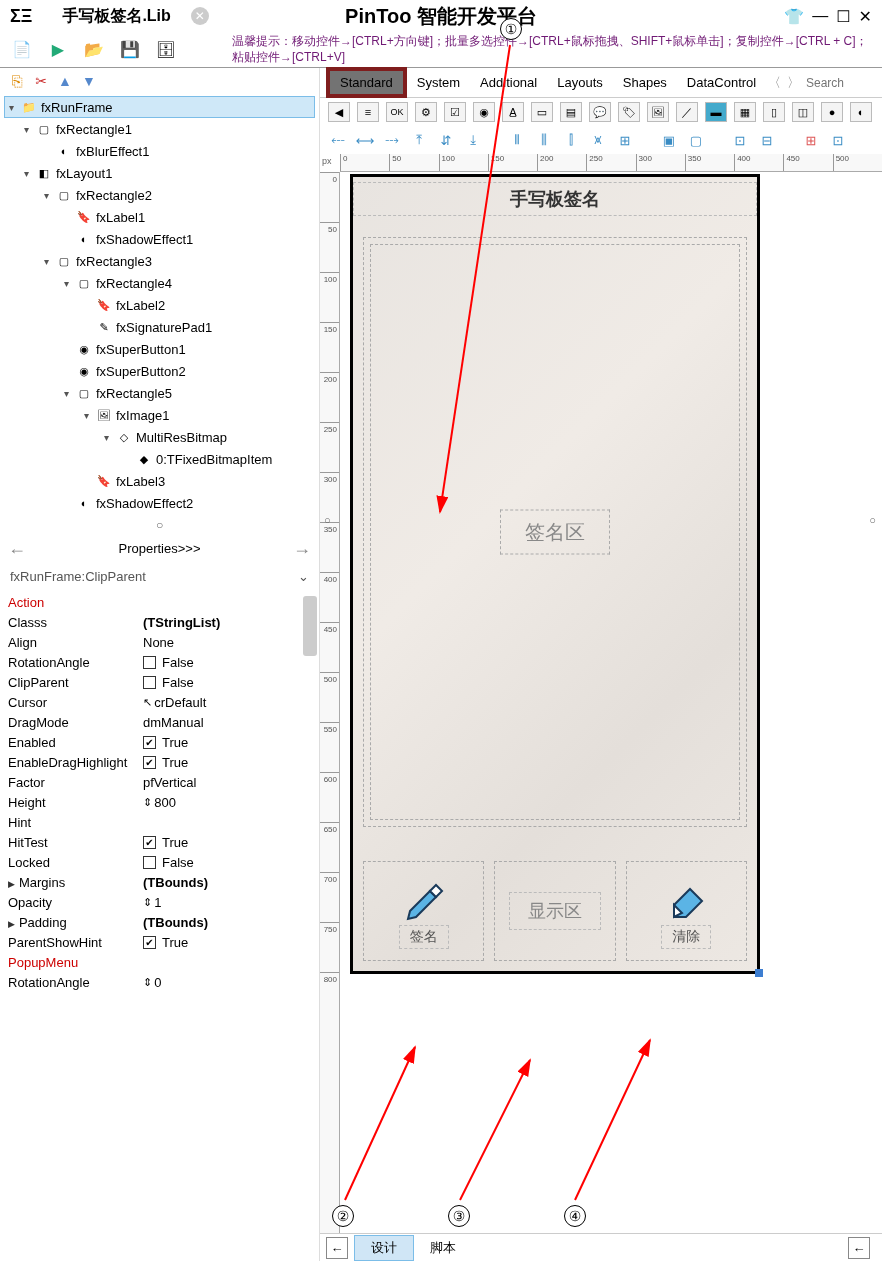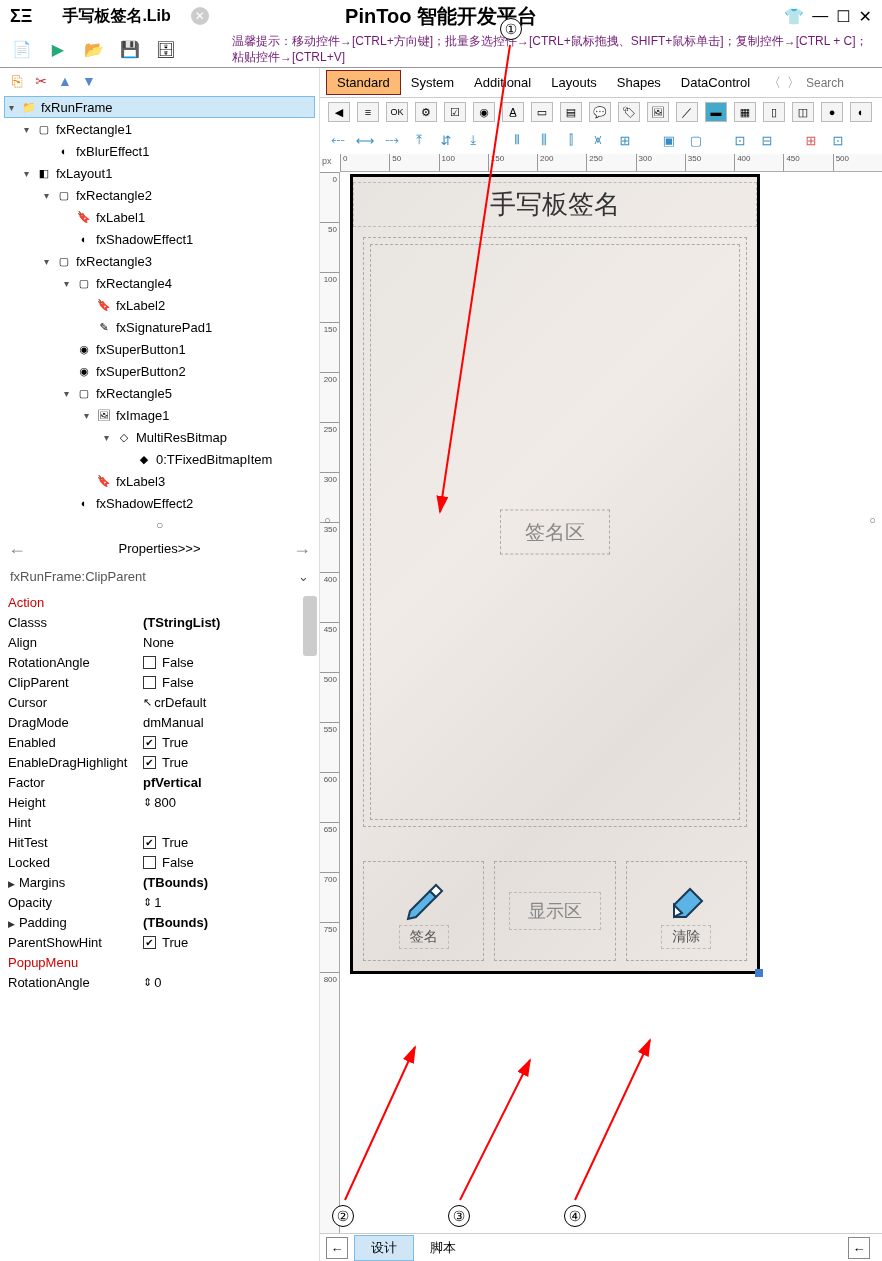--- a/index.html
+++ b/index.html
@@ -44,39 +44,39 @@
 .prop-row { display: flex; align-items: center; height: 20px; }
 .prop-name { width: 135px; } .prop-val { flex: 1; display: flex; align-items: center; gap: 2px; }
 .prop-name.red { color: #c00; }
 .prop-name.exp::before { content: "▶"; font-size: 9px; margin-right: 4px; color: #333; }
 .checkbox { width: 13px; height: 13px; border: 1px solid #333; display: inline-flex; align-items: center; justify-content: center; font-size: 10px; margin-right: 4px; }
 .scrollbar-v { position: absolute; right: 2px; top: 6px; width: 14px; height: 60px; background: #ccc; border-radius: 3px; }
 
 
 .tab-row { display: flex; align-items: center; padding: 2px 6px; border-bottom: 1px solid #ccc; height: 30px; font-size: 13px; }
 .tab { padding: 4px 10px; cursor: pointer; }
-.tab.active { background: #fdba74; border: 1px solid #7f1d1d; }
+.tab.active { background: #737373; border: 4px solid #7f1d1d; }
 .tab-nav { margin-left: auto; display: flex; align-items: center; gap: 6px; color: #888; }
 .search-box { border: none; outline: none; font-size: 12px; color: #888; width: 70px; }
 
 
 .comp-bar, .align-bar { display: flex; align-items: center; gap: 7px; padding: 4px 8px; flex-wrap: wrap; }
 .comp-btn { width: 22px; height: 20px; border: 1px solid #bbb; background: #f4f4f4; display: flex; align-items: center; justify-content: center; font-size: 11px; cursor: pointer; }
 .align-btn { width: 20px; height: 20px; display: flex; align-items: center; justify-content: center; font-size: 13px; color: #3a8cc4; cursor: pointer; }
 
 
 .design-area { flex: 1; position: relative; overflow: hidden; background: #fff; }
 .ruler-h { position: absolute; top: 0; left: 20px; right: 0; height: 18px; background: #f8f8f8; border-bottom: 1px solid #aaa; font-size: 8px; color: #555; display: flex; }
 .ruler-h span { width: 50px; border-left: 1px solid #999; padding-left: 2px; }
 .ruler-v { position: absolute; left: 0; top: 18px; bottom: 0; width: 20px; background: #f8f8f8; border-right: 1px solid #aaa; font-size: 8px; color: #555; }
 .ruler-v span { display: block; height: 50px; border-top: 1px solid #999; padding-top: 2px; text-align: right; padding-right: 2px; }
 .px-lbl { position: absolute; top: 2px; left: 2px; font-size: 9px; color: #666; }
 .canvas { position: absolute; left: 30px; top: 20px; width: 410px; height: 800px; border: 3px solid #000; background: linear-gradient(135deg, #e8e4e0 0%, #f0ebe6 40%, #e4dfda 70%, #ede8e3 100%); }
 
-.canvas-title { position: absolute; top: 5px; left: 0; right: 0; text-align: center; font-size: 26px; font-weight: normal; color: #333; border: 1px dashed #bbb; padding: 4px 0; }
+.canvas-title { position: absolute; top: 5px; left: 0; right: 0; text-align: center; font-size: 18px; font-weight: bold; color: #333; border: 1px dashed #bbb; padding: 4px 0; }
 .sig-area { position: absolute; top: 60px; left: 10px; right: 10px; height: 590px; border: 1px dashed #aaa; }
 .sig-inner { position: absolute; top: 6px; left: 6px; right: 6px; bottom: 6px; border: 1px dashed #aaa; }
 .sig-label { position: absolute; top: 50%; left: 50%; transform: translate(-50%, -50%); border: 1px dashed #aaa; padding: 8px 24px; font-size: 20px; color: #888; }
 .btn-row { position: absolute; bottom: 10px; left: 10px; right: 10px; display: flex; gap: 10px; }
 .ui-btn { flex: 1; height: 100px; border: 1px dashed #aaa; display: flex; flex-direction: column; align-items: center; justify-content: center; position: relative; }
 .ui-btn svg { width: 48px; height: 48px; }
 .ui-btn-lbl { border: 1px dashed #bbb; padding: 2px 10px; font-size: 14px; color: #555; margin-top: 4px; }
 .disp-box { flex: 1; height: 100px; border: 1px dashed #aaa; display: flex; align-items: center; justify-content: center; }
 .disp-lbl { border: 1px dashed #bbb; padding: 6px 18px; font-size: 18px; color: #888; }
 .sel-handle { position: absolute; right: -6px; bottom: -6px; width: 8px; height: 8px; background: #3d7ed1; }
@@ -265,21 +265,21 @@
         <div class="prop-row">
           <span class="prop-name">Enabled</span>
           <span class="prop-val"><span class="checkbox">✔</span>True</span>
         </div>
         <div class="prop-row">
           <span class="prop-name">EnableDragHighlight</span>
           <span class="prop-val"><span class="checkbox">✔</span>True</span>
         </div>
         <div class="prop-row">
           <span class="prop-name">Factor</span>
-          <span class="prop-val" style="font-weight:bold">pfVertical</span>
+          <span class="prop-val" style="font-weight:normal">pfVertical</span>
         </div>
         <div class="prop-row">
           <span class="prop-name">Height</span>
           <span class="prop-val"><span style="font-size:11px">⇕</span>800</span>
         </div>
         <div class="prop-row">
           <span class="prop-name">Hint</span>
           <span class="prop-val"></span>
         </div>
         <div class="prop-row">

